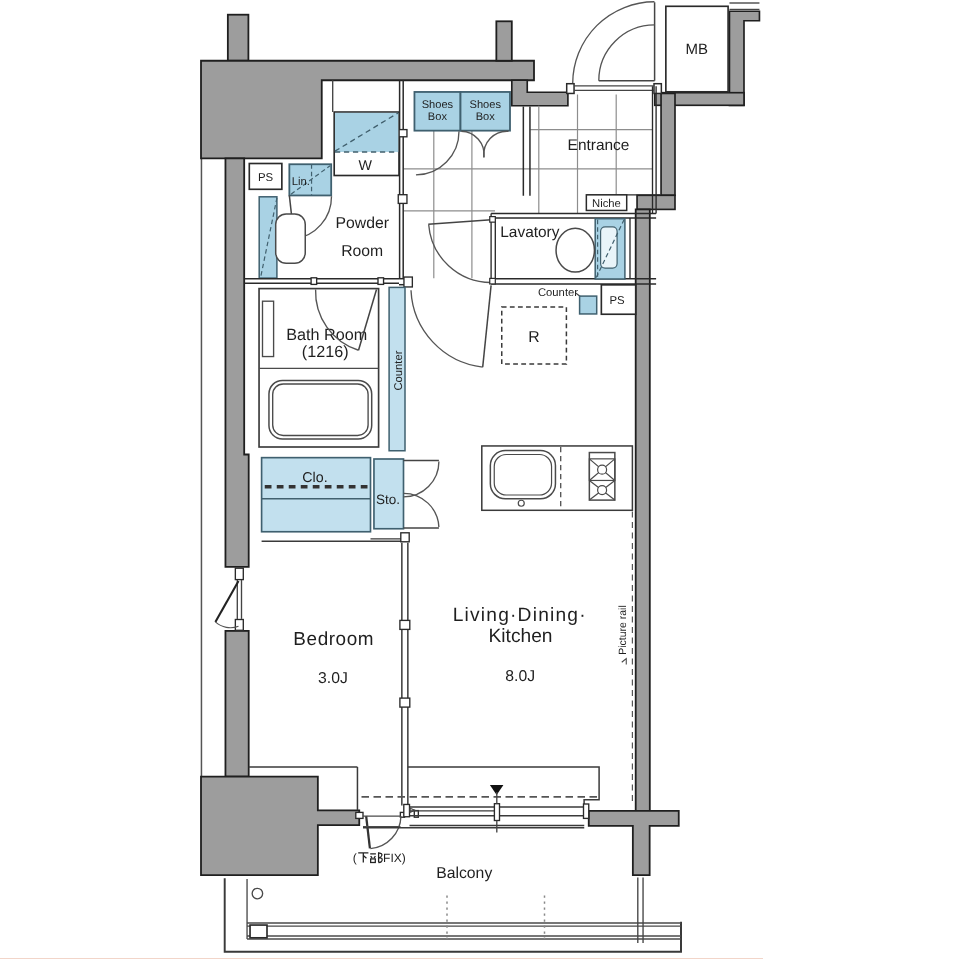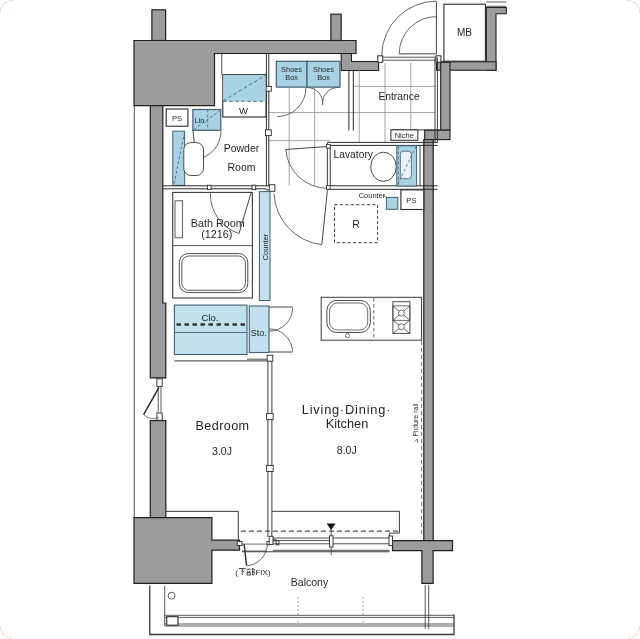--- a/index.html
+++ b/index.html
@@ -1,16 +1,16 @@
 <!DOCTYPE html>
 <html><head>
 <meta charset="utf-8">
 <style>
 html,body{margin:0;padding:0;background:#ffffff;}
-#page{width:640px;height:639px;position:relative;background:#c2410c;overflow:hidden;border-radius:14px;}
+#page{width:640px;height:639px;position:relative;background:#c2410c;overflow:hidden;}
 text{font-family:"Liberation Sans",sans-serif;fill:#1f1f1f;}
 </style>
 </head>
 <body>
 <div id="page">
 <svg width="640" height="639" viewBox="0 0 640 639">
 <rect x="0" y="0" width="640" height="639" fill="#ffffff"></rect>
 
 <line x1="134.3" y1="105.6" x2="134.3" y2="517.7" stroke="#555" stroke-width="1"></line>
 

